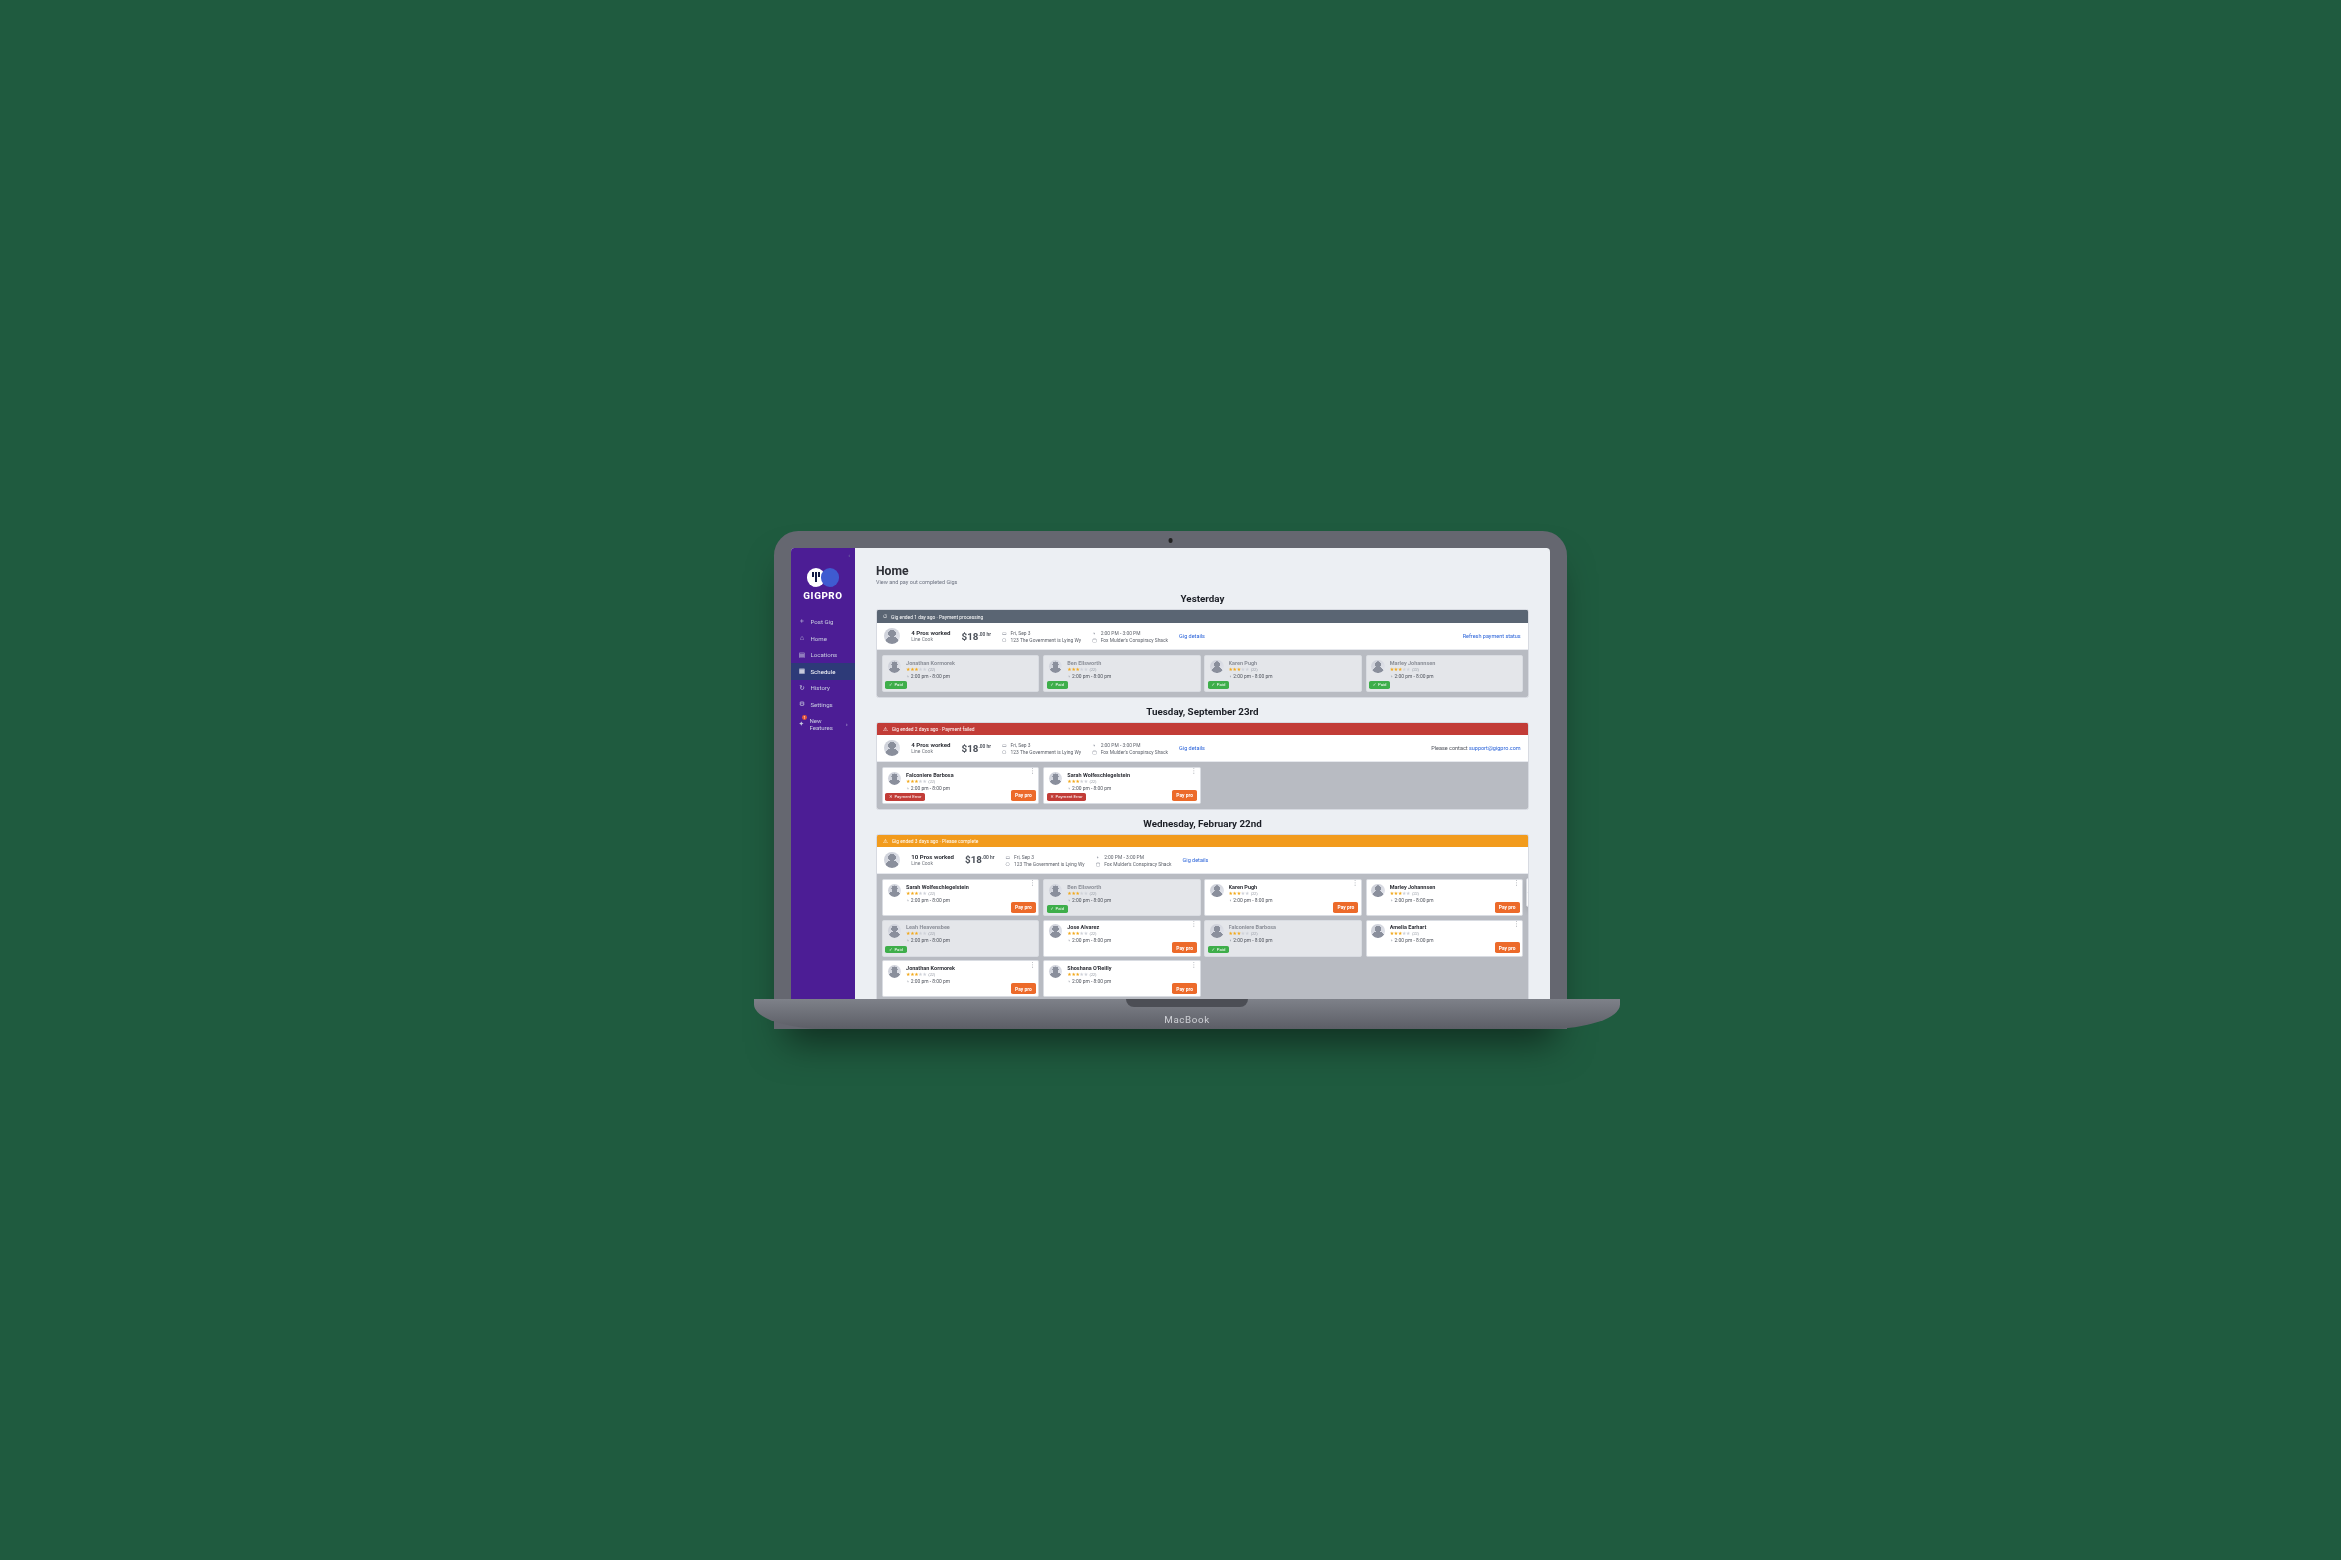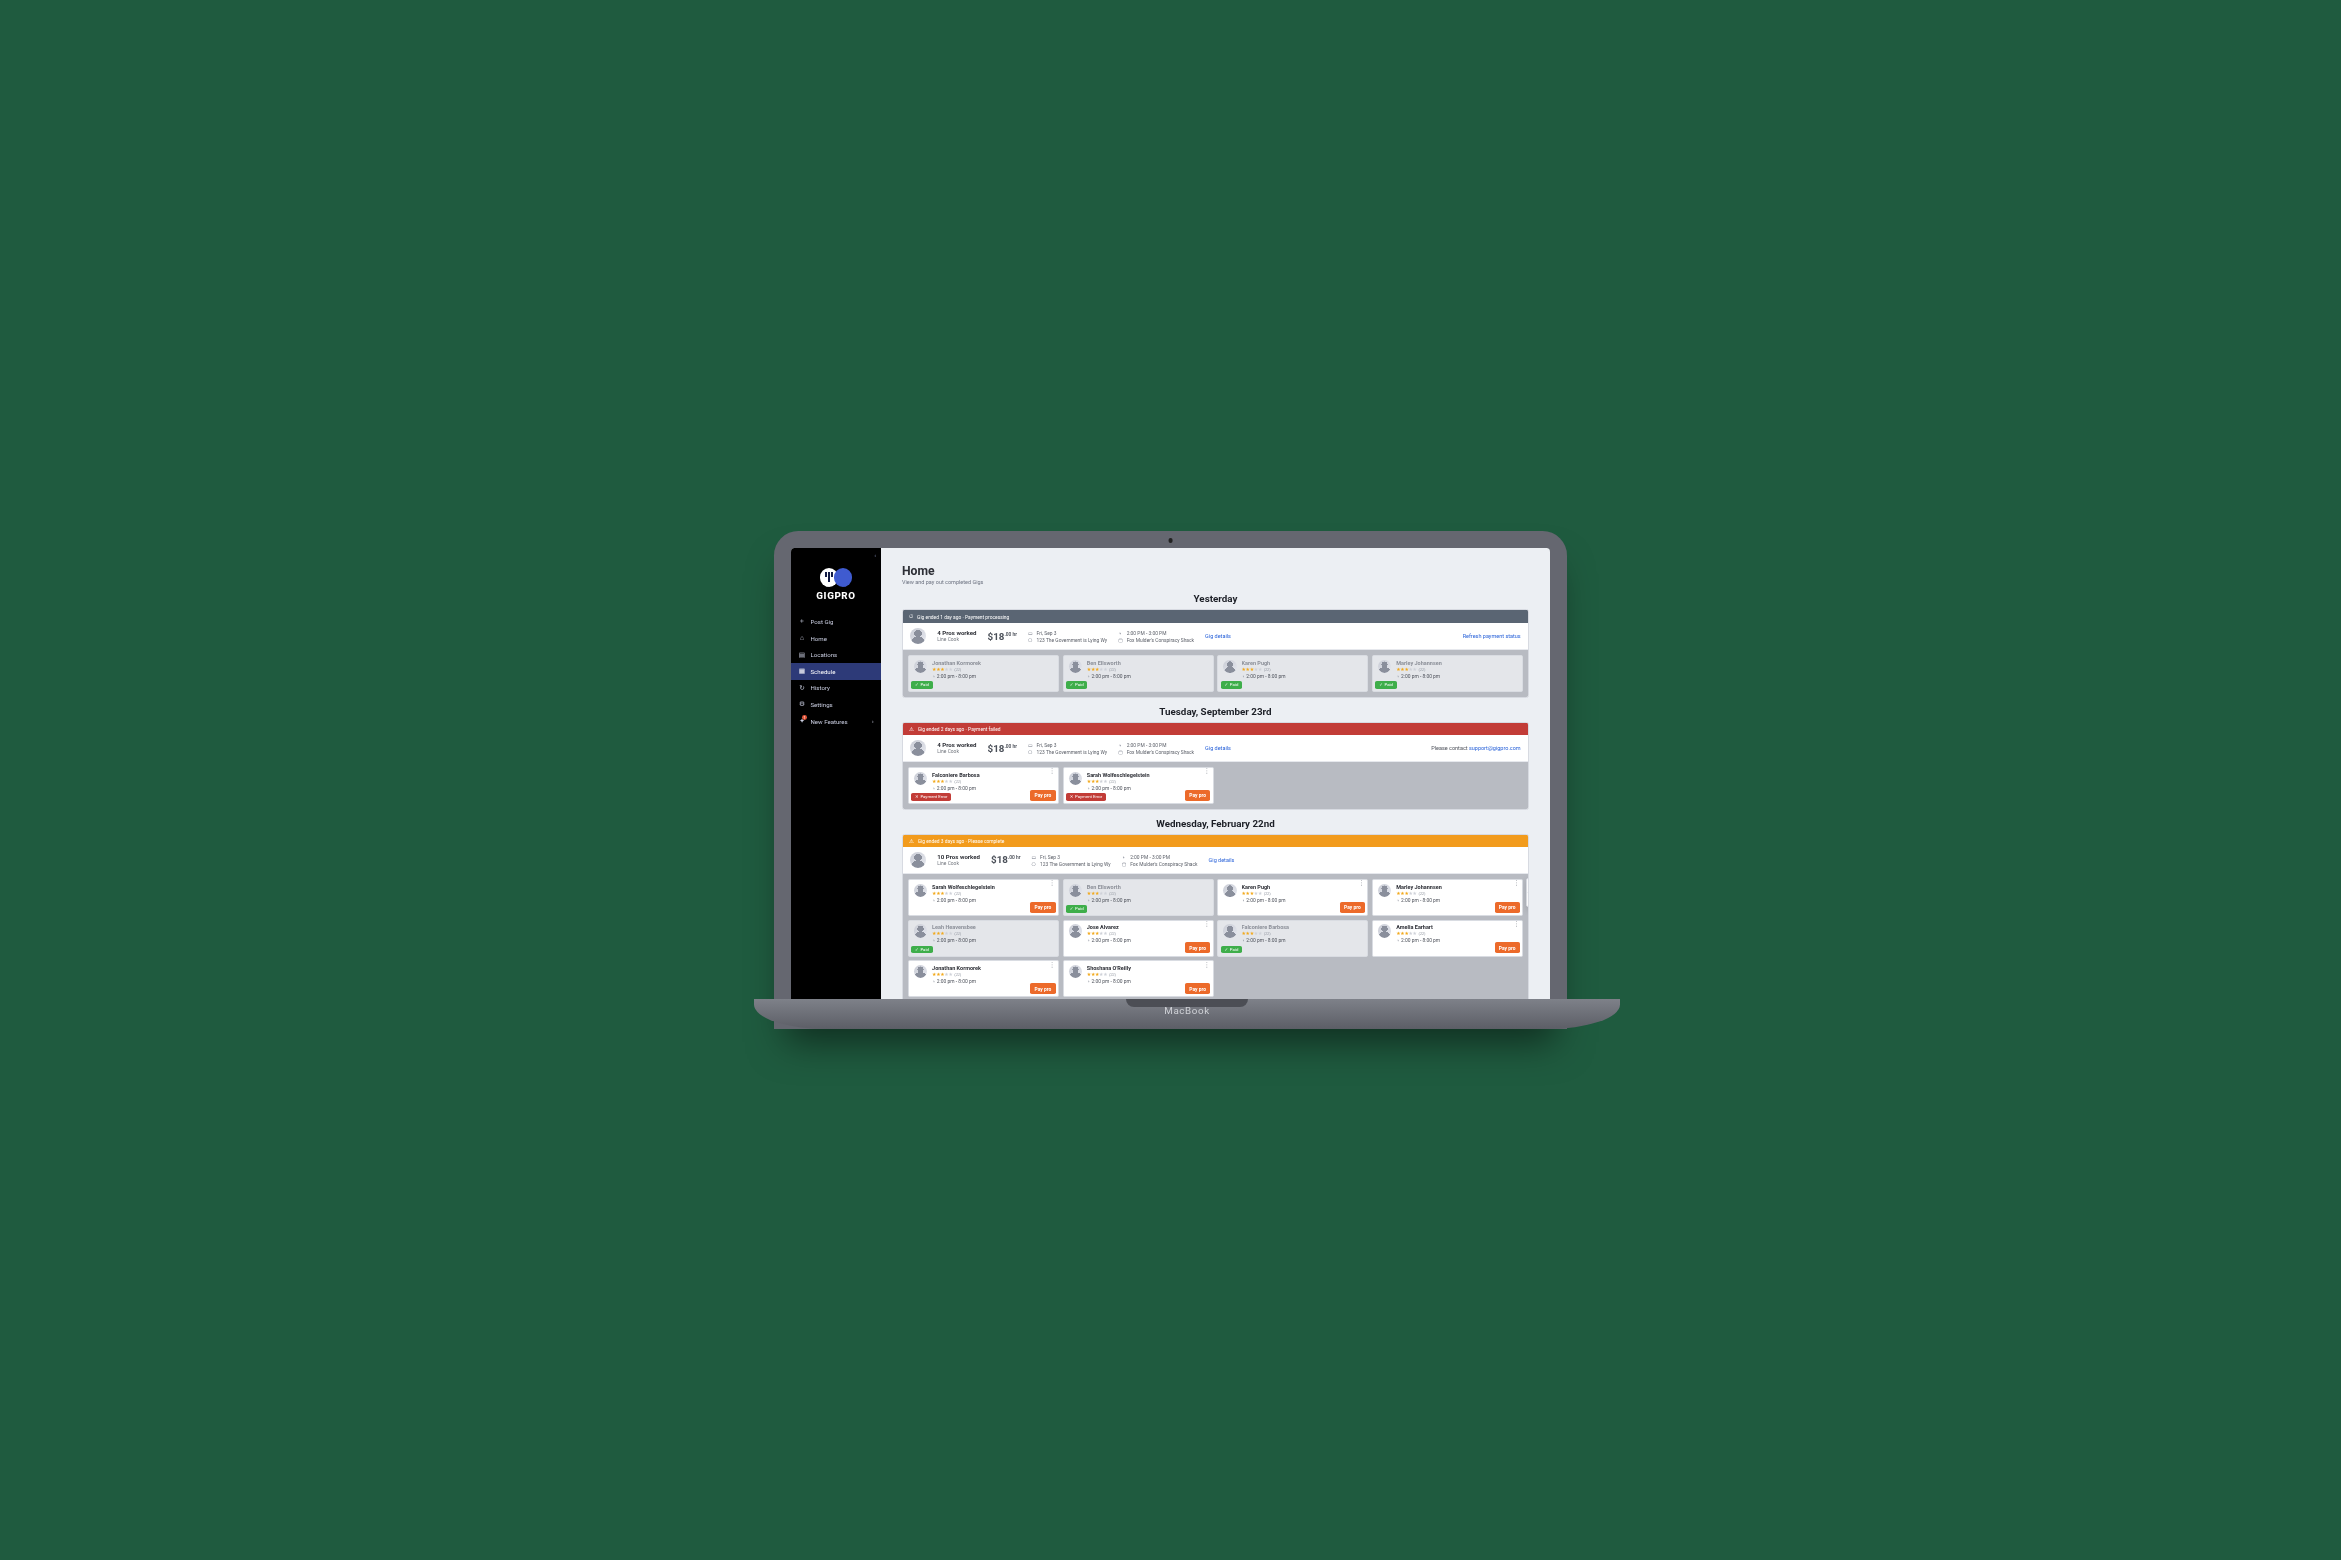--- a/index.html
+++ b/index.html
@@ -2,24 +2,24 @@
 <html style="font-size:9.8px"><head>
 <meta charset="utf-8">
 <style>
   * { box-sizing: border-box; margin: 0; padding: 0; font-family: -apple-system, BlinkMacSystemFont, "Segoe UI", Roboto, Arial, sans-serif; }
   body { background:#1f5b3f; display:flex; align-items:center; justify-content:center; min-height:100vh; padding:24.4px; }
   
   .laptop { width:793px; background:#656770; border-radius:24.4px 24.4px 0 0; padding:17px 17px 0 17px; position:relative; box-shadow:0 24.4px 37px -12.2px rgba(0,0,0,.5);}
   .camera { position:absolute; top:7.3px; left:50%; transform:translateX(-50%); width:4.9px; height:4.9px; border-radius:50%; background:#222;}
   .screen { background:#eceff3; border-radius:3.7px 3.7px 0 0; height:451px; overflow:hidden; display:flex;}
   .base { width:866px; margin-left:-37px; height:30.5px; background:linear-gradient(#7e8189,#5c5e66); border-radius:0 0 73px 73px/0 0 24.4px 24.4px; display:flex; align-items:flex-start; justify-content:center; position:relative;}
-  .base span{color:#cfd1d6;font-size:9.8px;letter-spacing:0.6px;margin-top:6px;}
+  .base span{color:#cfd1d6;font-size:9.8px;letter-spacing:0.6px;margin-top:15px;}
   .notch{position:absolute;top:0;left:50%;transform:translateX(-50%);width:122px;height:8.5px;background:#4c4e55;border-radius:0 0 8.5px 8.5px;}
   
-  .sidebar{width:90px;background:#000000;color:#c9cde0;display:flex;flex-direction:column;font-size:6.1px;flex-shrink:0;}
+  .sidebar{width:64px;background:#4c1d95;color:#c9cde0;display:flex;flex-direction:column;font-size:6.1px;flex-shrink:0;}
   .collapse{align-self:flex-end;padding:3.7px 4.9px;color:#7d86ab;font-size:6.1px;cursor:pointer;}
   .logo{display:flex;flex-direction:column;align-items:center;padding:6.1px 0 11px;}
   .logo-icons{display:flex;gap:-2.4px;}
   .bubble{width:18.3px;height:18.3px;border-radius:50%;background:#fff;position:relative;display:flex;align-items:center;justify-content:center;}
   .bubble.chat{background:#3f5bd0;margin-left:-4.9px;}
   .bubble.chat::after{content:"";position:absolute;bottom:-3px;right:3.7px;width:0;height:0;border:3.7px solid transparent;border-top-color:#3f5bd0;}
   .bubble.fork::after{content:"";position:absolute;bottom:-3px;left:3.7px;width:0;height:0;border:3.7px solid transparent;border-top-color:#fff;}
   .fork-icon{width:1.8px;height:9.8px;background:#121b45;position:relative;}
   .fork-icon::before,.fork-icon::after{content:"";position:absolute;top:0;width:1.8px;height:4.9px;background:#121b45;}
   .fork-icon::before{left:-3px;} .fork-icon::after{right:-3px;}

